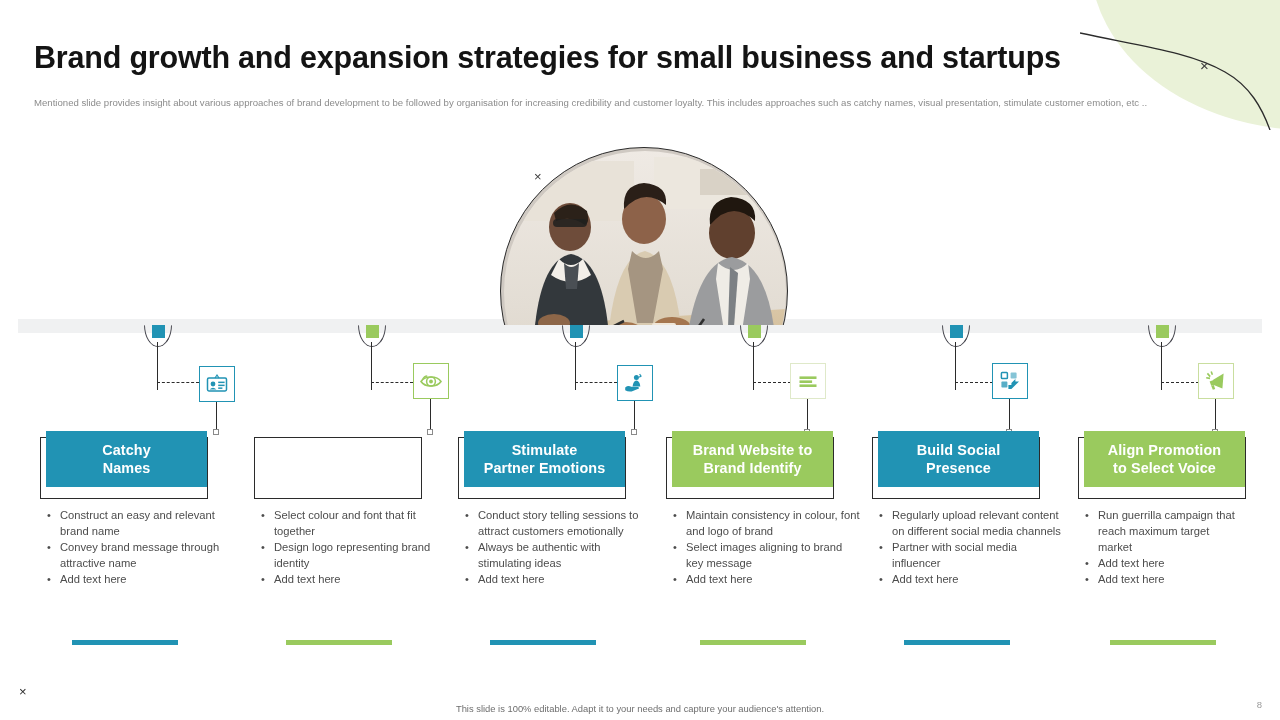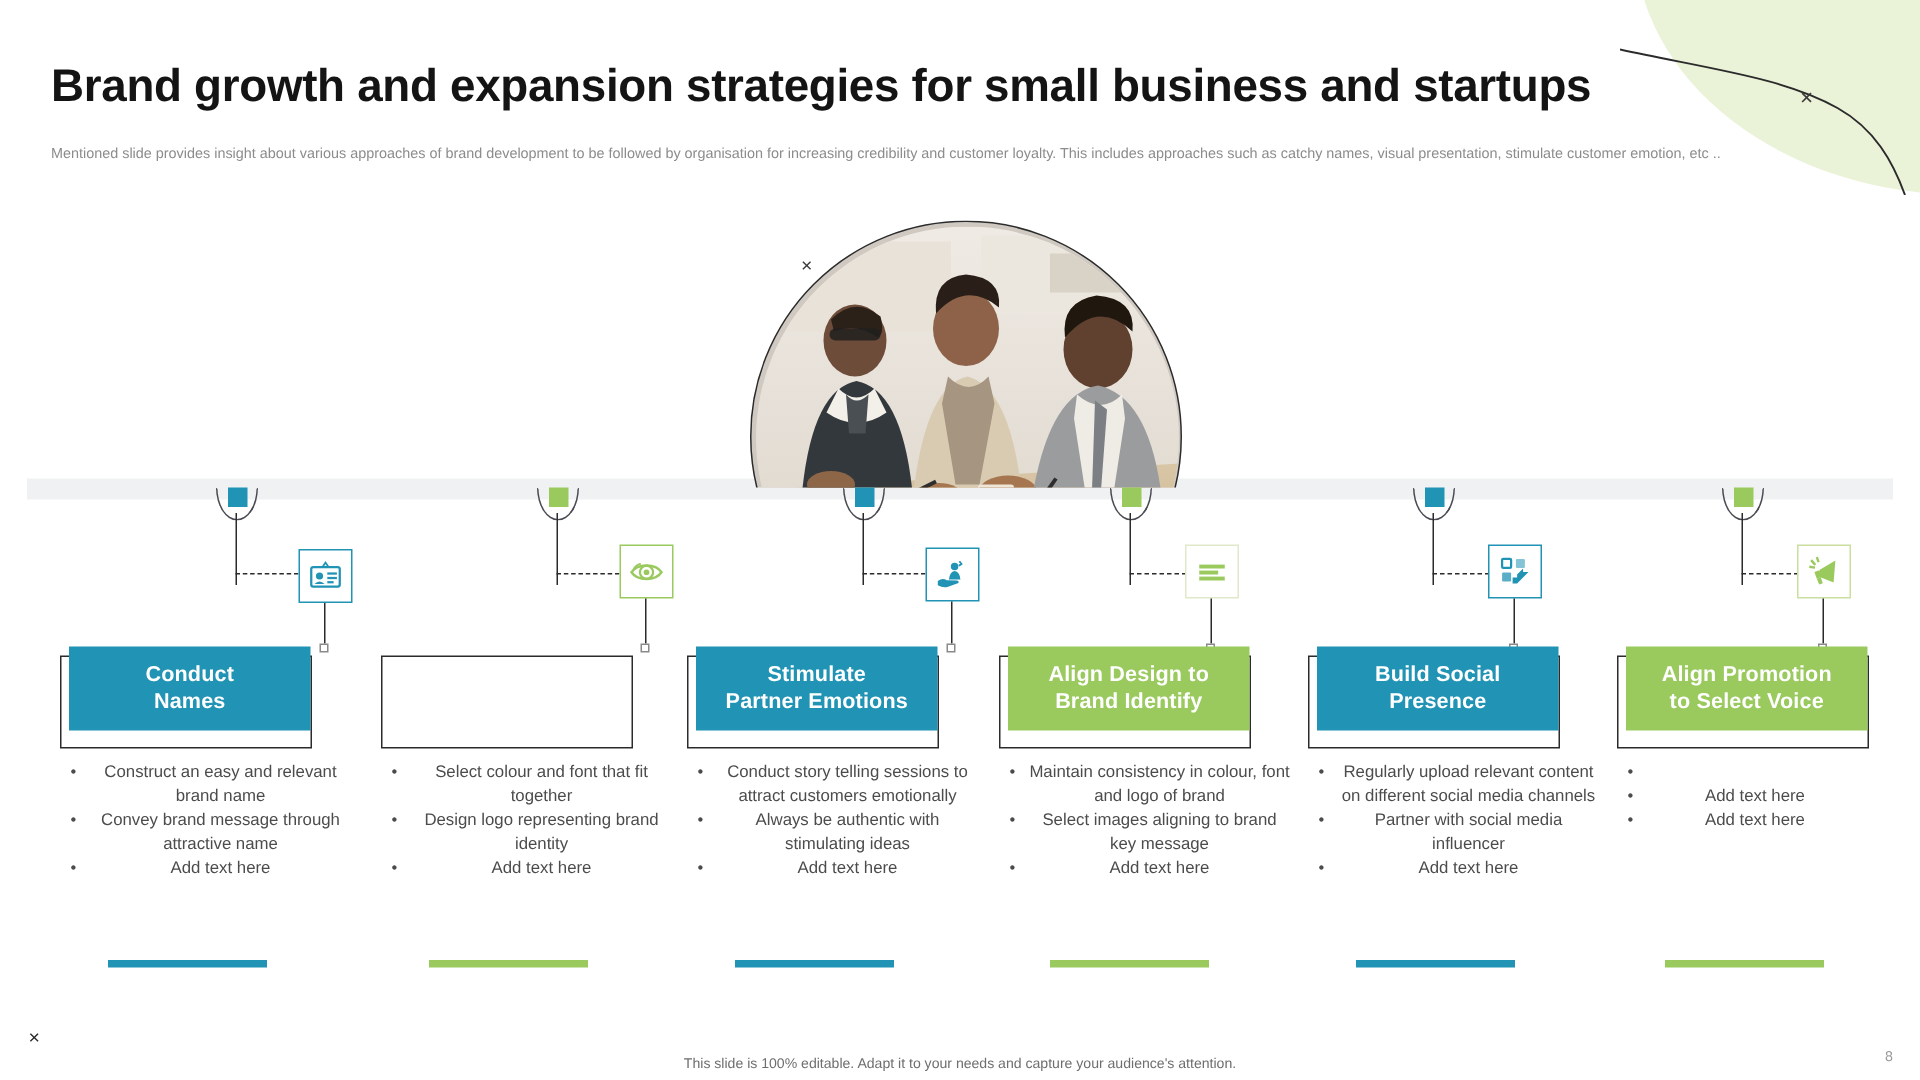--- a/index.html
+++ b/index.html
@@ -203,21 +203,21 @@
   }
   .bullet-dot {
     width: 16px;
     flex: 0 0 16px;
     color: #4c4c4c;
     font-size: 11px;
     line-height: 16px;
     text-align: left;
     padding-left: 3px;
   }
-  .bullet-text { flex: 1 1 auto; text-align: center; }
+  .bullet-text { flex: 1 1 auto; }
 
   
   .rule {
     position: absolute;
     width: 106px; height: 5px;
   }
 
   
   .footer-close {
     position: absolute;
@@ -353,21 +353,21 @@
         <rect x="13.2" y="15.4" width="4.2" height="1.5" fill="#2193b4"></rect>
         <path d="M10,6 l2,-3 2,3" fill="none" stroke="#2193b4" stroke-width="1.2"></path>
       </svg>
     </div>
     <div class="stem2" style="left:182px; top:77px; height:30px;"></div>
     <div class="tick-sq" style="left:179px; top:104px;"></div>
     <div class="plate-wrap" style="left:6px; top:112px;">
       <div class="plate-frame"></div>
       <div class="plate" style="background:#2193b4;">
         <span>
-          <span>Conduct</span><br>
+          <span>Catchy</span><br>
           <span>Names</span>
         </span>
       </div>
     </div>
     <div class="bullets" style="left:10px; top:182px;">
       <div class="bullet-row">
         <div class="bullet-dot">•</div>
         <div class="bullet-text">Construct an easy and relevant  brand name</div>
       </div>
       <div class="bullet-row">
@@ -475,21 +475,21 @@
         <rect x="3.5" y="11.4" width="12.6" height="2.6" fill="#9aca5e"></rect>
         <rect x="3.5" y="15.4" width="17" height="2.6" fill="#9aca5e"></rect>
       </svg>
     </div>
     <div class="stem2" style="left:145px; top:74px; height:33px;"></div>
     <div class="tick-sq" style="left:142px; top:104px;"></div>
     <div class="plate-wrap" style="left:4px; top:112px;">
       <div class="plate-frame"></div>
       <div class="plate" style="background:#9aca5e;">
         <span>
-          <span>Align Design to</span><br>
+          <span>Brand Website to</span><br>
           <span>Brand Identify</span>
         </span>
       </div>
     </div>
     <div class="bullets" style="left:8px; top:182px;">
       <div class="bullet-row">
         <div class="bullet-dot">•</div>
         <div class="bullet-text">Maintain consistency in colour, font and logo of brand</div>
       </div>
       <div class="bullet-row">
@@ -569,20 +569,21 @@
       <div class="plate" style="background:#9aca5e;">
         <span>
           <span>Align Promotion</span><br>
           <span>to Select Voice</span>
         </span>
       </div>
     </div>
     <div class="bullets" style="left:10px; top:182px; width:160px;">
       <div class="bullet-row">
         <div class="bullet-dot">•</div>
+        <div class="bullet-text">Run guerrilla campaign that reach maximum target market</div>
       </div>
       <div class="bullet-row">
         <div class="bullet-dot">•</div>
         <div class="bullet-text">Add text here</div>
       </div>
       <div class="bullet-row">
         <div class="bullet-dot">•</div>
         <div class="bullet-text">Add text here</div>
       </div>
     </div>

